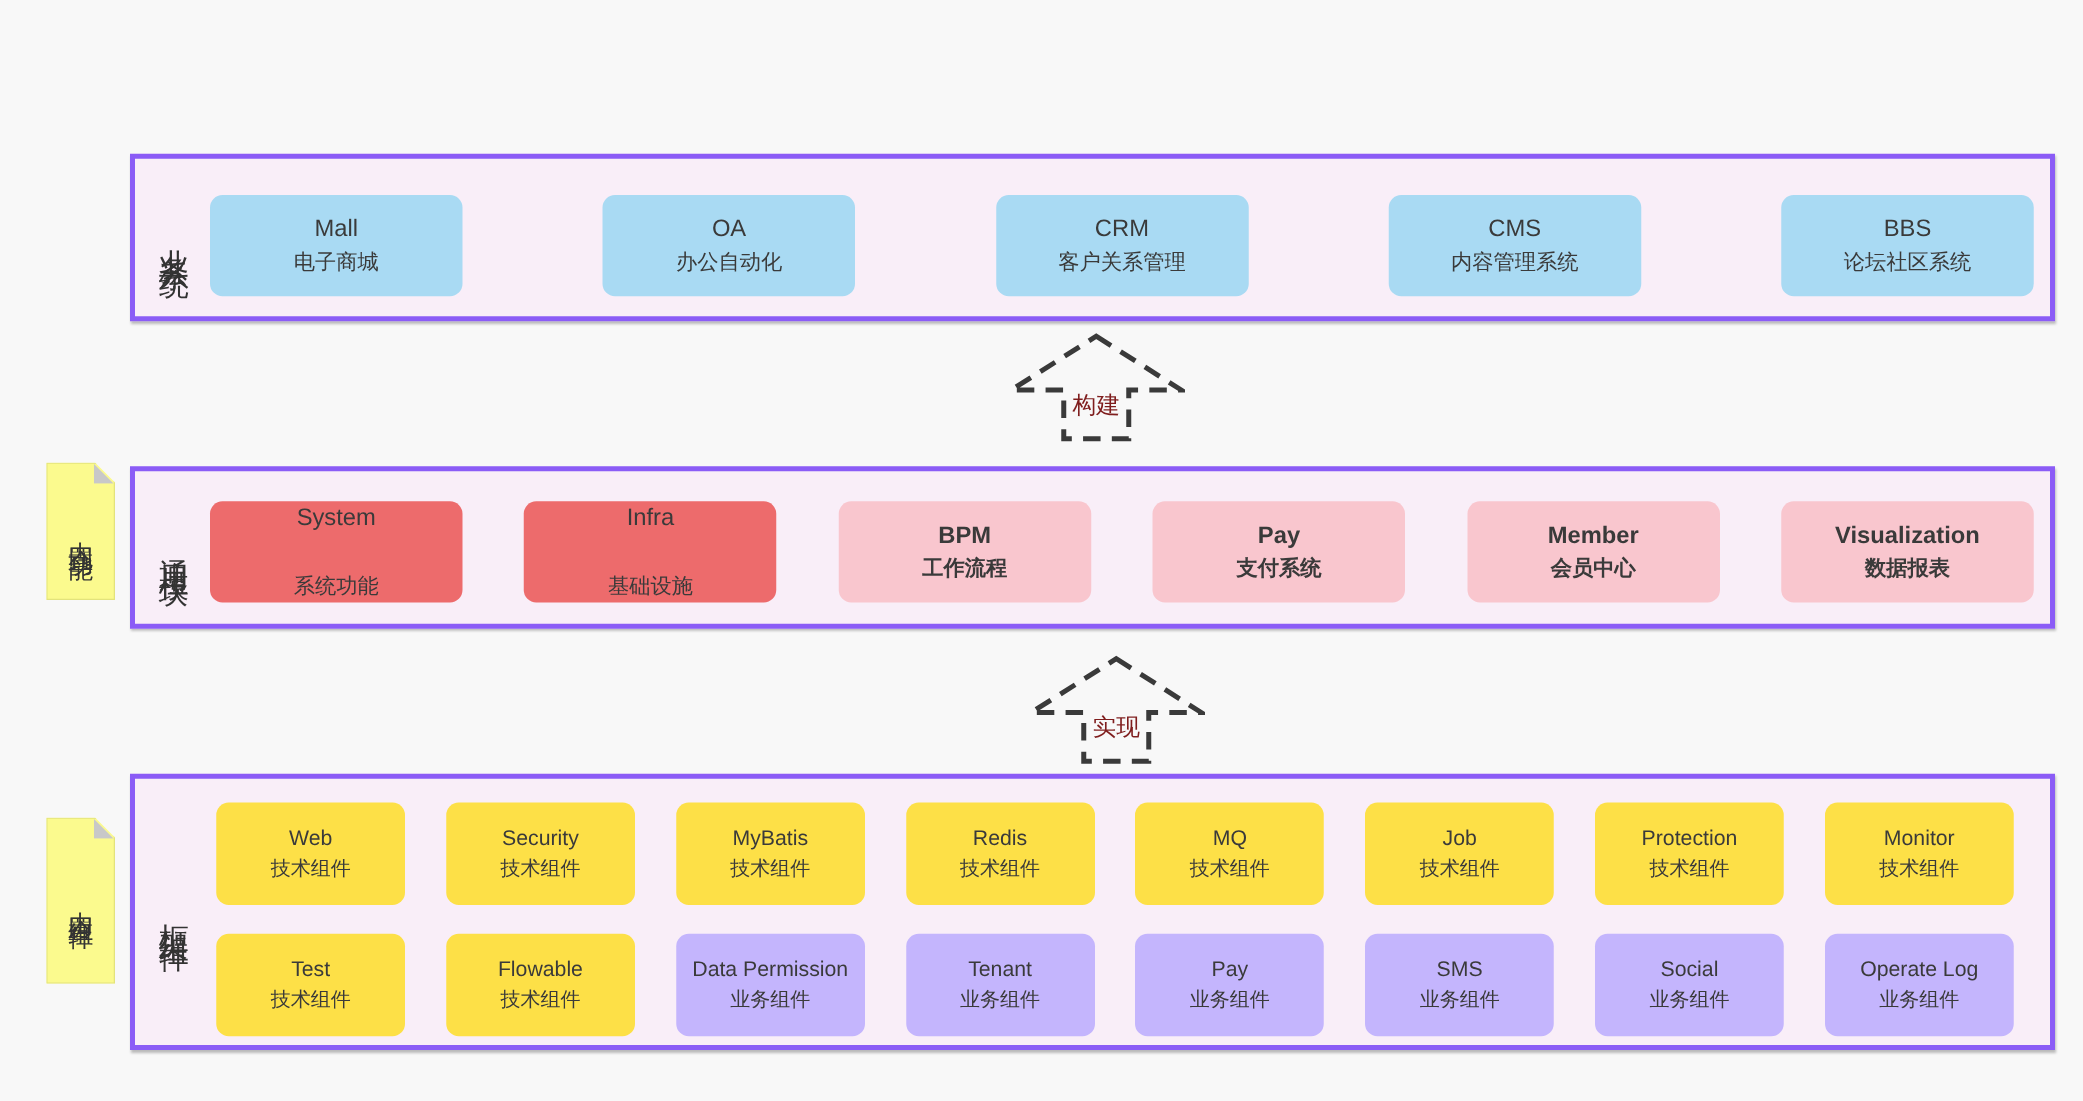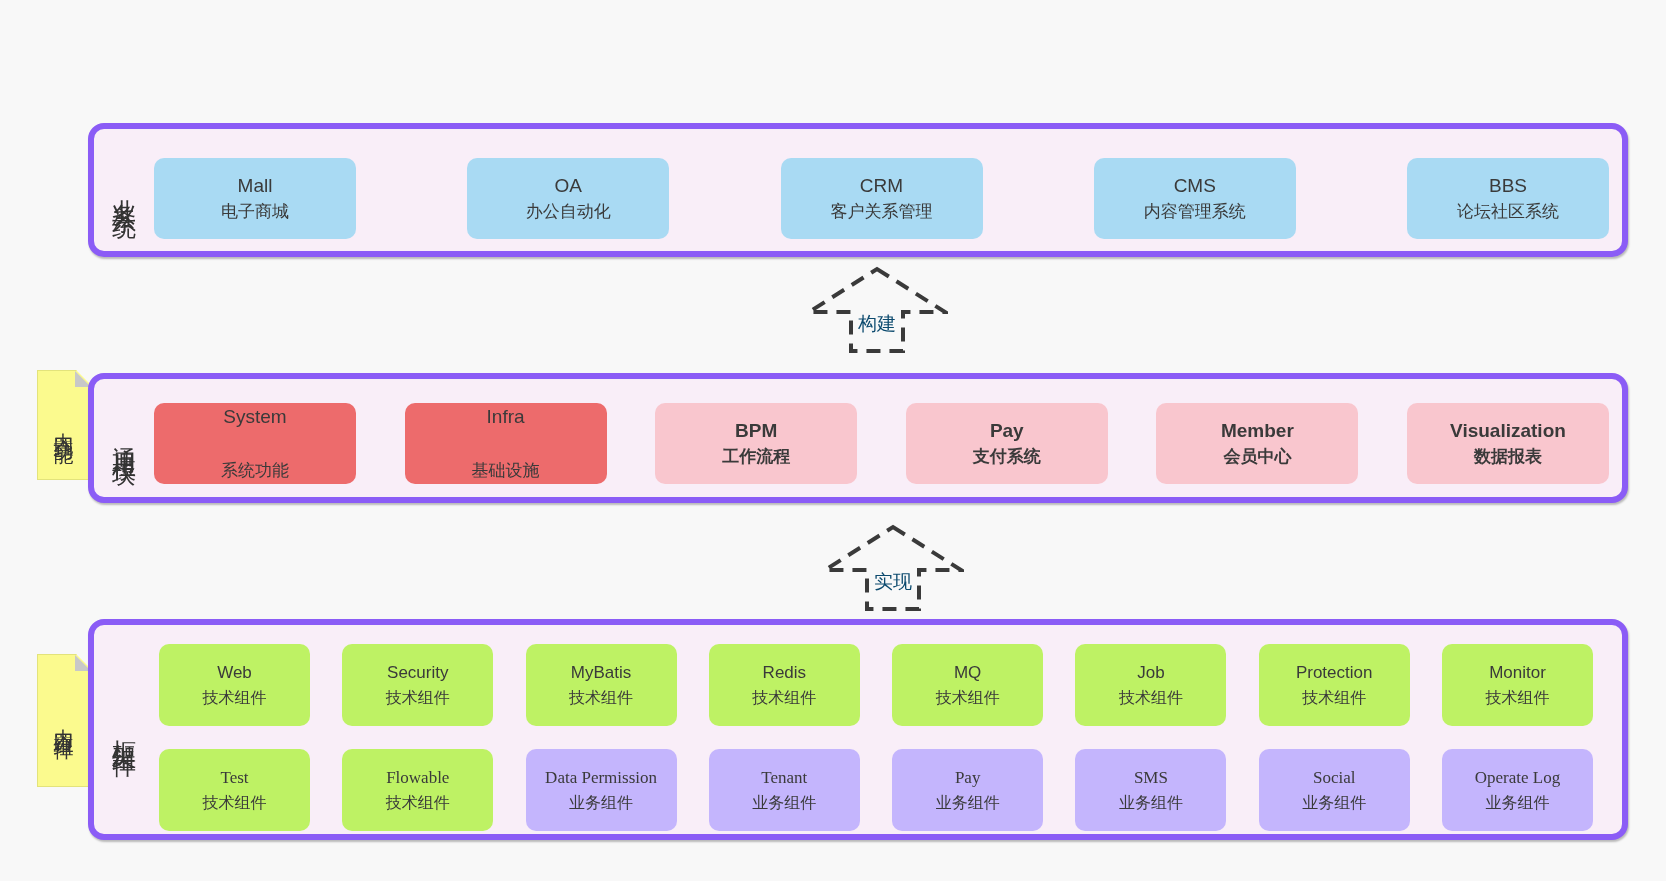--- a/index.html
+++ b/index.html
@@ -9,24 +9,24 @@
   }
   .canvas{
     position:relative;
     width:1666px;height:881px;
     background:#f8f8f8;
     overflow:hidden;
   }
   
   .layer{
     position:absolute;
-    left:88px;width:1540px;
+    left:104px;width:1540px;
     background:#f9eef8;
-    border:6px solid #8b5cf6;
-    border-radius:16px;
+    border:4px solid #8b5cf6;
+    border-radius:0;
     box-sizing:border-box;
     box-shadow:1px 2px 2px rgba(0,0,0,.25);
     z-index:1;
   }
   .layer1{top:123px;height:134px;}
   .layer2{top:373px;height:130px;}
   .layer3{top:619px;height:221px;}
   .layer-label{
     position:absolute;
     left:14px;top:50%;
@@ -42,21 +42,21 @@
     position:absolute;
     display:flex;
     justify-content:space-between;
     align-items:stretch;
   }
   .row-six{left:60px;right:13px;height:81px;}
   .layer1 .row-six{top:29px;}
   .layer2 .row-six{top:24px;}
   .row-eight{left:65px;right:29px;height:82px;}
   .row-eight.r1{top:19px;}
-  .row-eight.r2{top:124px;font-family:Liberation Serif, serif;}
+  .row-eight.r2{top:124px;}
   .box{
     border-radius:10px;
     display:flex;
     flex-direction:column;
     align-items:center;
     justify-content:center;
     text-align:center;
     color:#3a3a3a;
     line-height:1.32;
     padding:2px 4px;
@@ -64,21 +64,21 @@
   }
   .row-six .box{width:202px;}
   .row-eight .box{width:151px;}
   .row-six .en{font-size:19px;}
   .row-six .cn{font-size:17px;margin-top:3px;}
   .row-eight .en{font-size:17px;}
   .row-eight .cn{font-size:16px;margin-top:2px;}
   .blue{background:#a9daf3;}
   .red{background:#ed6b6c;gap:28px;}
   .pink{background:#f9c6ce;font-weight:bold;}
-  .green{background:#bef264;}
+  .green{background:#fde047;}
   .lightgreen{background:#c4b5fd;}
   
   .sticky{
     position:absolute;
     width:55px;
     background:#fbfa8e;
     border:1px solid #e3e37b;
     box-sizing:border-box;
     display:flex;
     align-items:center;
@@ -111,21 +111,21 @@
   .arrow1{left:806px;top:266px;}
   .arrow2{left:822px;top:524px;}
   .arrow svg{position:absolute;left:0;top:0;}
   .arrow-label{
     position:absolute;
     left:50%;top:58px;
     transform:translate(-50%,-50%);
     background:#f8f8f8;
     padding:2px 4px;
     font-size:19px;
-    color:#0c4a6e;
+    color:#7f1d1d;
     white-space:nowrap;
   }
 </style>
 </head>
 <body>
 
 <div class="canvas">
 
   <div class="sticky sticky1">
     <div class="fold"></div>

